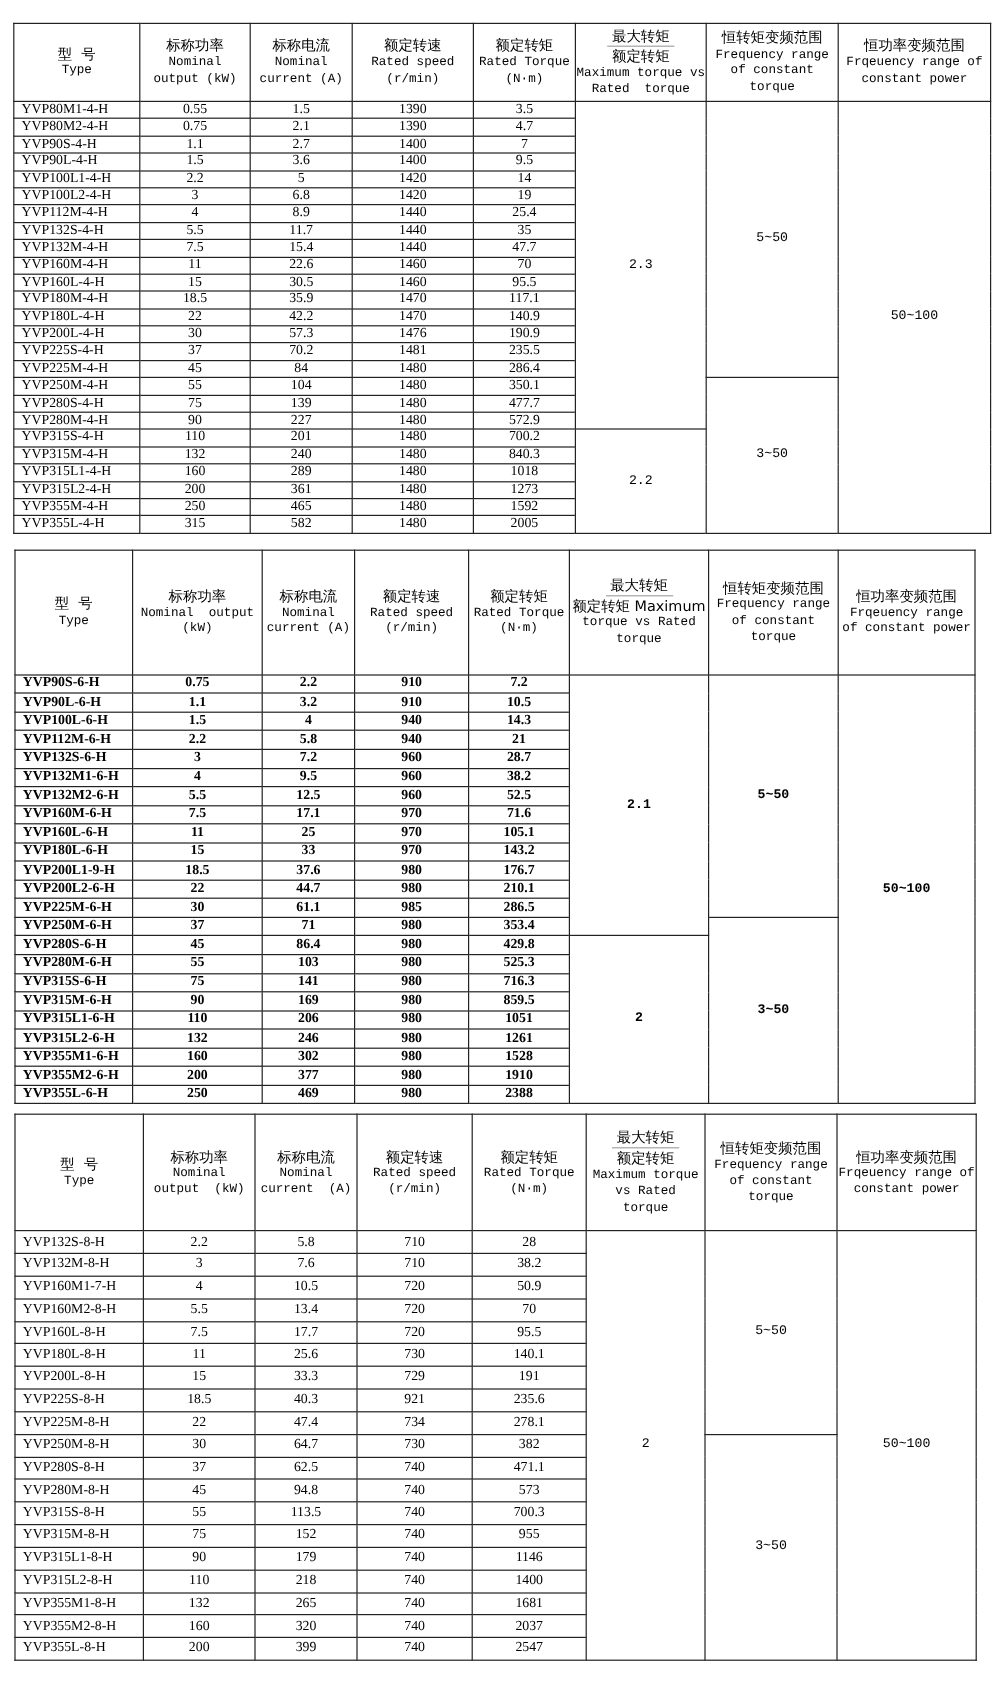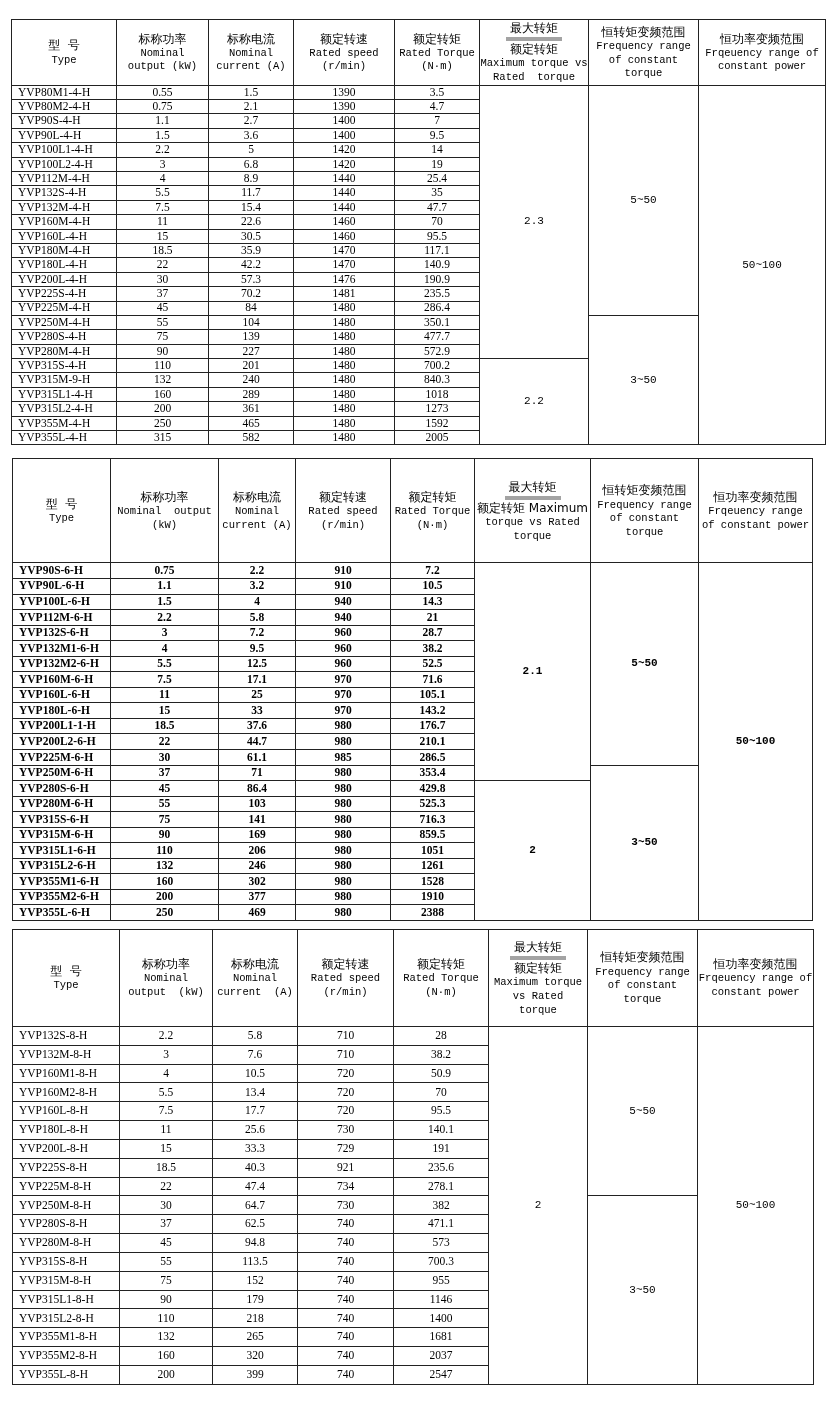--- a/index.html
+++ b/index.html
@@ -18,21 +18,21 @@
   td.model { text-align:left; padding-left:6px; }
   td.merged { font-family:"Liberation Mono","DejaVu Sans Mono",monospace; font-size:11px; }
   .zh {
     font-family:"DejaVu Sans","Liberation Sans",sans-serif;
     font-size:12px; line-height:1.35; white-space:pre-wrap;
   }
   .en {
     font-family:"Liberation Mono","DejaVu Sans Mono",monospace;
     font-size:10.5px; line-height:1.3; white-space:pre-wrap;
   }
-  .frac { display:inline-block; border-bottom:4px solid #a3a3a3; padding:0 4px;font-family:Liberation Mono, monospace; }
+  .frac { display:inline-block; border-bottom:1px solid #a3a3a3; padding:0 4px; }
   
   .t1 { width:814px; margin:19px 0 0 11px; }
   .t1 thead tr { height:65px; }
   .t1 tbody tr { height:14.4px; }
   
   .t2 { width:800px; margin:13px 0 0 12px; }
   .t2 thead tr { height:104px; }
   .t2 tbody tr { height:15.55px;font-weight:bold; }
   
   .t3 { width:801px; margin:8px 0 0 12px; }
@@ -238,21 +238,21 @@
       </tr>
       <tr>
         <td class="model">YVP315S-4-H</td>
         <td>110</td>
         <td>201</td>
         <td>1480</td>
         <td>700.2</td>
         <td rowspan="6" class="merged">2.2</td>
       </tr>
       <tr>
-        <td class="model">YVP315M-9-H</td>
+        <td class="model">YVP315M-4-H</td>
         <td>132</td>
         <td>240</td>
         <td>1480</td>
         <td>840.3</td>
       </tr>
       <tr>
         <td class="model">YVP315L1-4-H</td>
         <td>160</td>
         <td>289</td>
         <td>1480</td>
@@ -406,21 +406,21 @@
         <td>105.1</td>
       </tr>
       <tr>
         <td class="model">YVP180L-6-H</td>
         <td>15</td>
         <td>33</td>
         <td>970</td>
         <td>143.2</td>
       </tr>
       <tr>
-        <td class="model">YVP200L1-1-H</td>
+        <td class="model">YVP200L1-9-H</td>
         <td>18.5</td>
         <td>37.6</td>
         <td>980</td>
         <td>176.7</td>
       </tr>
       <tr>
         <td class="model">YVP200L2-6-H</td>
         <td>22</td>
         <td>44.7</td>
         <td>980</td>
@@ -577,21 +577,21 @@
         <td rowspan="19" class="merged">50~100</td>
       </tr>
       <tr>
         <td class="model">YVP132M-8-H</td>
         <td>3</td>
         <td>7.6</td>
         <td>710</td>
         <td>38.2</td>
       </tr>
       <tr>
-        <td class="model">YVP160M1-8-H</td>
+        <td class="model">YVP160M1-7-H</td>
         <td>4</td>
         <td>10.5</td>
         <td>720</td>
         <td>50.9</td>
       </tr>
       <tr>
         <td class="model">YVP160M2-8-H</td>
         <td>5.5</td>
         <td>13.4</td>
         <td>720</td>

